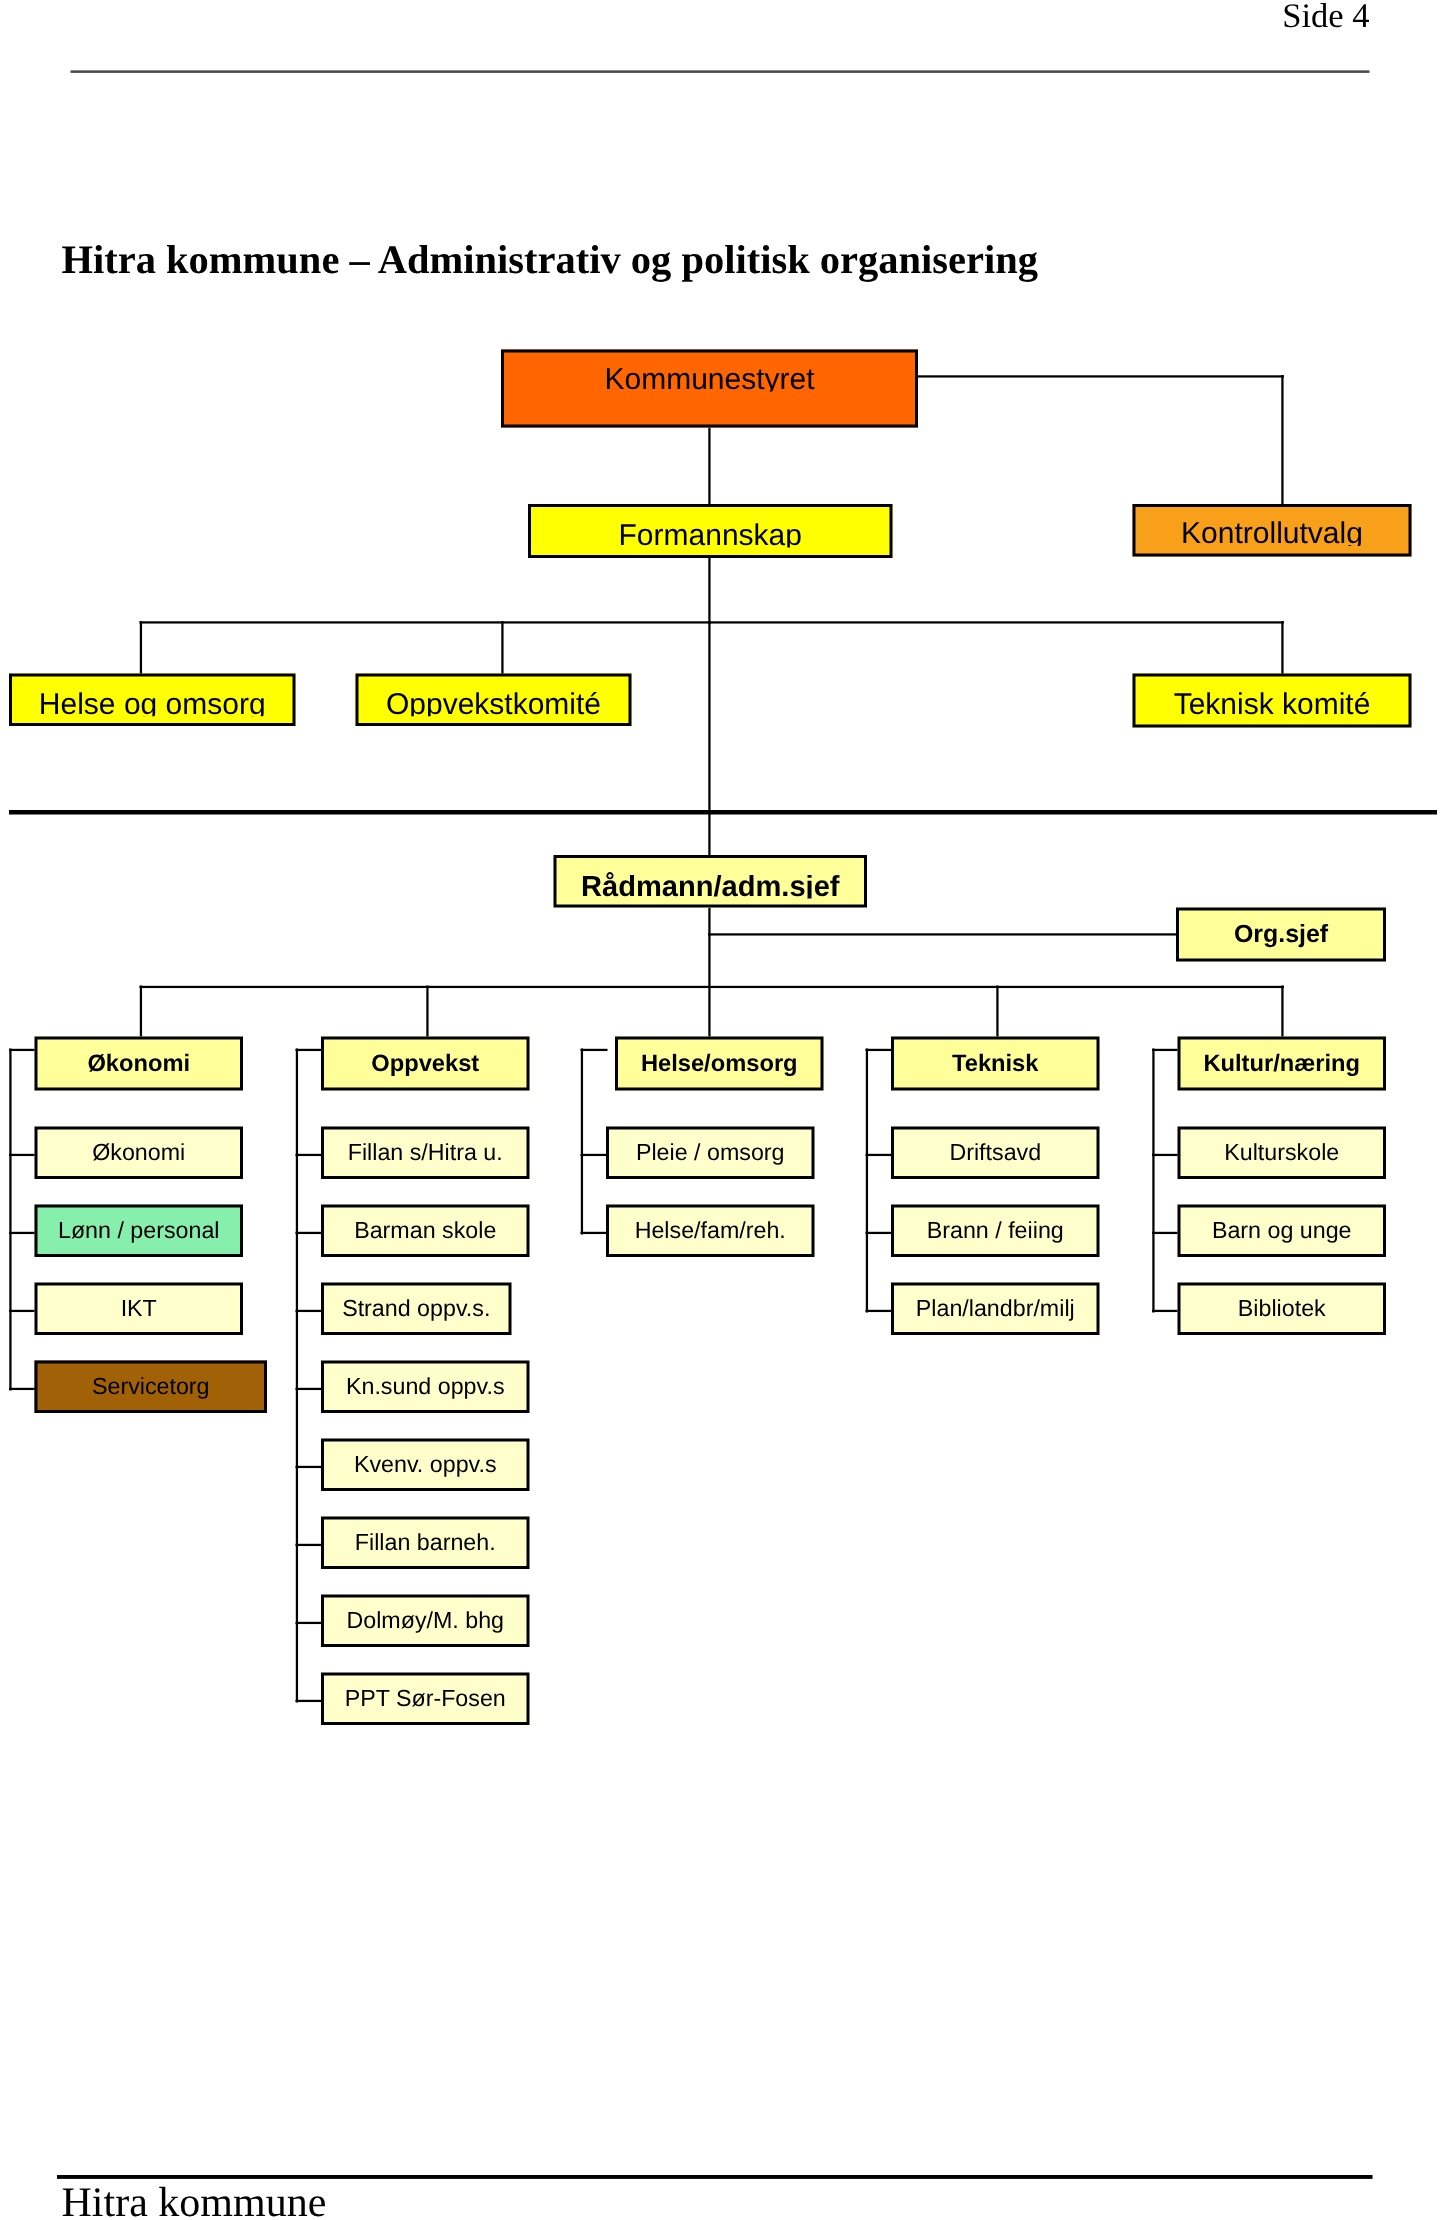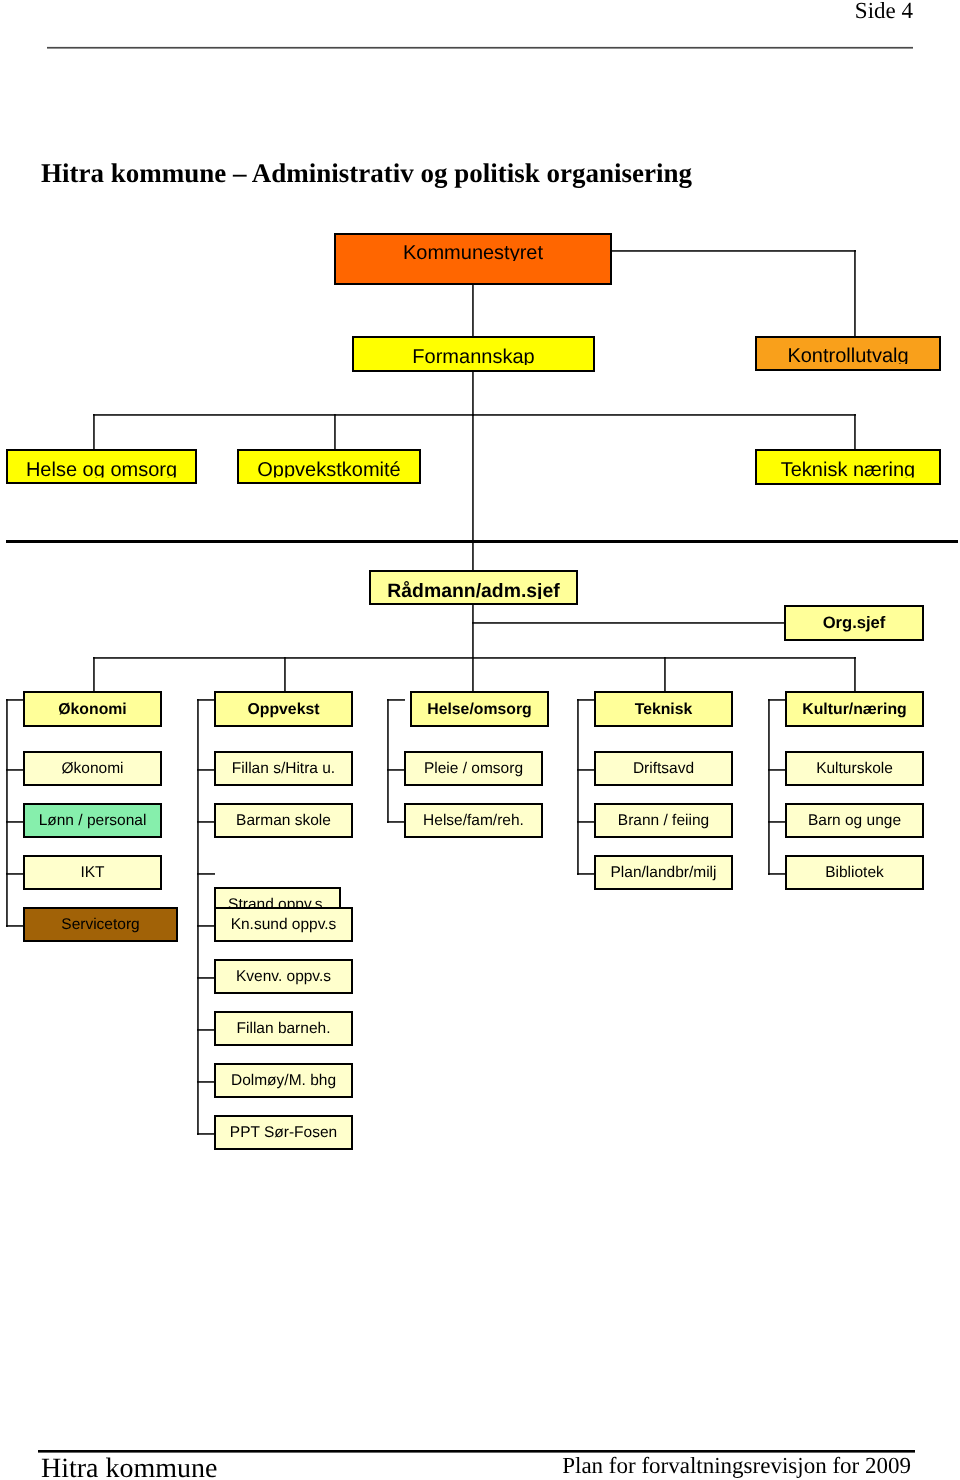--- a/index.html
+++ b/index.html
@@ -92,47 +92,46 @@
         <rect x="768.2" y="699" width="1.5" height="176" fill="#000"></rect>
         <rect x="768" y="769.2" width="18" height="1.5" fill="#000"></rect>
         <rect x="768" y="821.2" width="18" height="1.5" fill="#000"></rect>
         <rect x="768" y="873.2" width="18" height="1.5" fill="#000"></rect>
       </svg>
       <div class="box b-pol" style="left: 334px; top: 233px; width: 278px; height: 52px; background: rgb(255, 102, 0);"><span style="top: 7px; clip-path: inset(0px 0px calc(100% - 19px));">Kommunestyret</span></div>
       <div class="box b-pol" style="left: 352px; top: 336px; width: 243px; height: 36px; background: rgb(255, 255, 0);"><span style="top: 8px; clip-path: inset(0px 0px calc(100% - 19px));">Formannskap</span></div>
       <div class="box b-pol" style="left: 755px; top: 336px; width: 186px; height: 35px; background: rgb(249, 160, 27);"><span style="top: 7px; clip-path: inset(0px 0px calc(100% - 19px));">Kontrollutvalg</span></div>
       <div class="box b-pol" style="left: 6px; top: 449px; width: 191px; height: 35px; background: rgb(255, 255, 0);"><span style="top: 7.5px; clip-path: inset(0px 0px calc(100% - 19px));">Helse og omsorg</span></div>
       <div class="box b-pol" style="left: 237px; top: 449px; width: 184px; height: 35px; background: rgb(255, 255, 0);"><span style="top: 7.5px; clip-path: inset(0px 0px calc(100% - 19px));">Oppvekstkomité</span></div>
-      <div class="box b-pol" style="left: 755px; top: 449px; width: 186px; height: 36px; background: rgb(255, 255, 0);"><span style="top: 7.5px; clip-path: inset(0px 0px calc(100% - 19px));">Teknisk næring</span></div>
+      <div class="box b-pol" style="left: 755px; top: 449px; width: 186px; height: 36px; background: rgb(255, 255, 0);"><span style="top: 7.5px; clip-path: inset(0px 0px calc(100% - 19px));">Teknisk komité</span></div>
       <div class="box b-lead" style="left: 369px; top: 570px; width: 209px; height: 35px; background: rgb(255, 255, 153);"><span style="top: 8px; clip-path: inset(0px 0px calc(100% - 19px));">Rådmann/adm.sjef</span></div>
       <div class="box b-staff" style="left: 784px; top: 605px; width: 140px; height: 36px; background: rgb(255, 255, 153);"><span style="top: 6px;">Org.sjef</span></div>
       <div class="box b-dept" style="left: 23px; top: 691px; width: 139px; height: 36px; background: rgb(255, 255, 153);"><span style="top: 8.2px;">Økonomi</span></div>
       <div class="box b-dept" style="left: 214px; top: 691px; width: 139px; height: 36px; background: rgb(255, 255, 153);"><span style="top: 8.2px;">Oppvekst</span></div>
       <div class="box b-dept" style="left: 410px; top: 691px; width: 139px; height: 36px; background: rgb(255, 255, 153);"><span style="top: 8.2px;">Helse/omsorg</span></div>
       <div class="box b-dept" style="left: 594px; top: 691px; width: 139px; height: 36px; background: rgb(255, 255, 153);"><span style="top: 8.2px;">Teknisk</span></div>
       <div class="box b-dept" style="left: 785px; top: 691px; width: 139px; height: 36px; background: rgb(255, 255, 153);"><span style="top: 8.2px;">Kultur/næring</span></div>
       <div class="box b-unit" style="left: 23px; top: 751px; width: 139px; height: 35px; background: rgb(255, 255, 204);"><span style="top: 7px;">Økonomi</span></div>
       <div class="box b-unit" style="left: 23px; top: 803px; width: 139px; height: 35px; background: #86efac;"><span style="top: 7px;">Lønn / personal</span></div>
       <div class="box b-unit" style="left: 23px; top: 855px; width: 139px; height: 35px; background: rgb(255, 255, 204);"><span style="top: 7px;">IKT</span></div>
       <div class="box b-unit" style="left: 23px; top: 907px; width: 155px; height: 35px; background: #a16207;"><span style="top: 7px;">Servicetorg</span></div>
       <div class="box b-unit" style="left: 214px; top: 751px; width: 139px; height: 35px; background: rgb(255, 255, 204);"><span style="top: 7px;">Fillan s/Hitra u.</span></div>
       <div class="box b-unit" style="left: 214px; top: 803px; width: 139px; height: 35px; background: rgb(255, 255, 204);"><span style="top: 7px;">Barman skole</span></div>
-      <div class="box b-unit" style="left: 214px; top: 855px; width: 127px; height: 35px; background: rgb(255, 255, 204); margin-top: 32px;"><span style="top: 7px;">Strand oppv.s.</span></div>
+      <div class="box b-unit" style="left: 214px; top: 855px; width: 127px; height: 35px; background: rgb(255, 255, 204);"><span style="top: 7px;">Strand oppv.s.</span></div>
       <div class="box b-unit" style="left: 214px; top: 907px; width: 139px; height: 35px; background: rgb(255, 255, 204);"><span style="top: 7px;">Kn.sund oppv.s</span></div>
       <div class="box b-unit" style="left: 214px; top: 959px; width: 139px; height: 35px; background: rgb(255, 255, 204);"><span style="top: 7px;">Kvenv. oppv.s</span></div>
       <div class="box b-unit" style="left: 214px; top: 1011px; width: 139px; height: 35px; background: rgb(255, 255, 204);"><span style="top: 7px;">Fillan barneh.</span></div>
       <div class="box b-unit" style="left: 214px; top: 1063px; width: 139px; height: 35px; background: rgb(255, 255, 204);"><span style="top: 7px;">Dolmøy/M. bhg</span></div>
       <div class="box b-unit" style="left: 214px; top: 1115px; width: 139px; height: 35px; background: rgb(255, 255, 204);"><span style="top: 7px;">PPT Sør-Fosen</span></div>
       <div class="box b-unit" style="left: 404px; top: 751px; width: 139px; height: 35px; background: rgb(255, 255, 204);"><span style="top: 7px;">Pleie / omsorg</span></div>
       <div class="box b-unit" style="left: 404px; top: 803px; width: 139px; height: 35px; background: rgb(255, 255, 204);"><span style="top: 7px;">Helse/fam/reh.</span></div>
       <div class="box b-unit" style="left: 594px; top: 751px; width: 139px; height: 35px; background: rgb(255, 255, 204);"><span style="top: 7px;">Driftsavd</span></div>
       <div class="box b-unit" style="left: 594px; top: 803px; width: 139px; height: 35px; background: rgb(255, 255, 204);"><span style="top: 7px;">Brann / feiing</span></div>
       <div class="box b-unit" style="left: 594px; top: 855px; width: 139px; height: 35px; background: rgb(255, 255, 204);"><span style="top: 7px;">Plan/landbr/milj</span></div>
       <div class="box b-unit" style="left: 785px; top: 751px; width: 139px; height: 35px; background: rgb(255, 255, 204);"><span style="top: 7px;">Kulturskole</span></div>
       <div class="box b-unit" style="left: 785px; top: 803px; width: 139px; height: 35px; background: rgb(255, 255, 204);"><span style="top: 7px;">Barn og unge</span></div>
       <div class="box b-unit" style="left: 785px; top: 855px; width: 139px; height: 35px; background: rgb(255, 255, 204);"><span style="top: 7px;">Bibliotek</span></div>
       <div id="mid-rule"></div>
     </div>
 
   <div id="footer-left">Hitra kommune</div>
-  <div id="footer-right">Plan for forvaltningsrevisjon for 2009</div>
 
 </div>
 
 </body></html>

